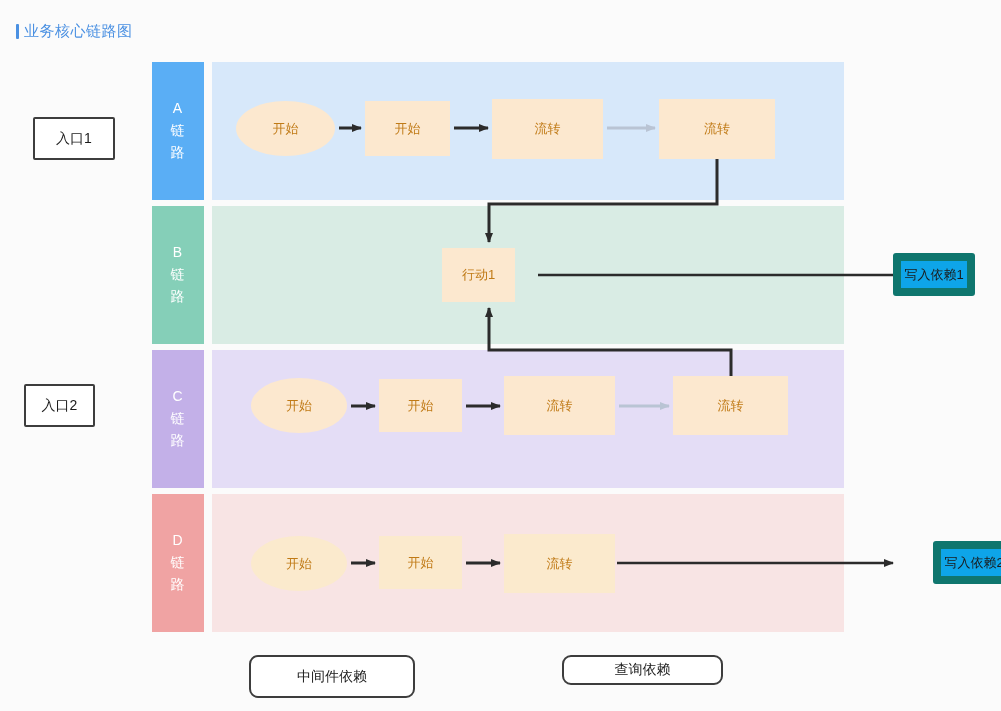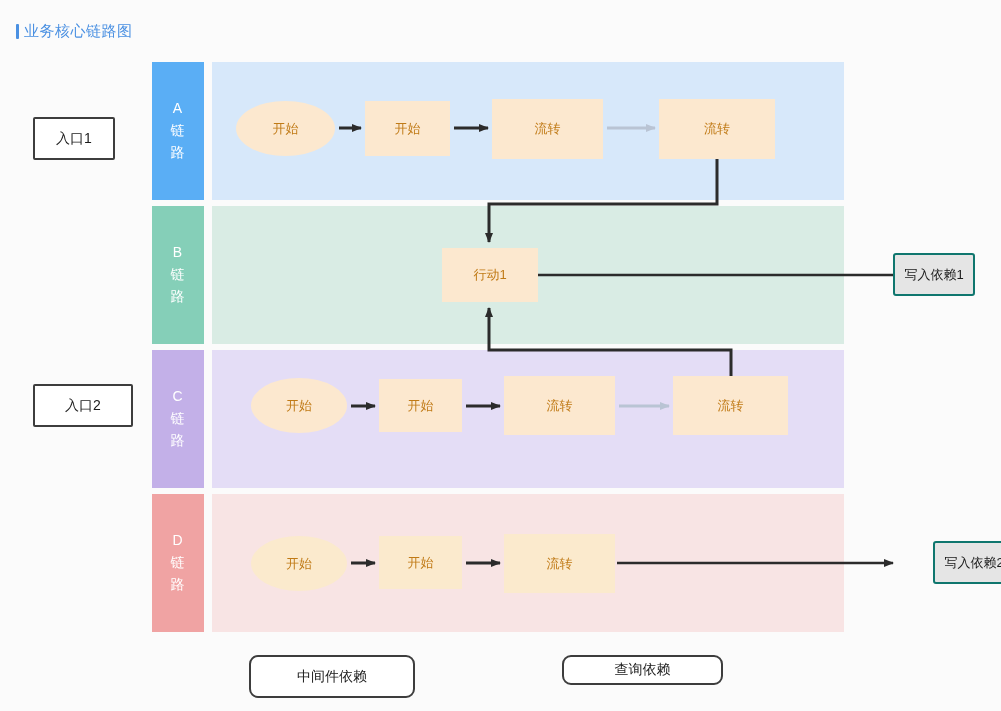--- a/index.html
+++ b/index.html
@@ -111,23 +111,23 @@
     align-items: center;
     justify-content: center;
     font-size: 14px;
     color: #1a1a1a;
     box-sizing: border-box;
   }
 
   
   .dep-box {
     position: absolute;
-    border: 2px solid #0f766e;
+    border: 8px solid #0f766e;
     border-radius: 3px;
-    background: #e5e5e5;
+    background: #0ea5e9;
     display: flex;
     align-items: center;
     justify-content: center;
     font-size: 13px;
     color: #1a1a1a;
     box-sizing: border-box;
   }
 </style>
 </head>
 <body>
@@ -200,33 +200,33 @@
     <line x1="466" y1="563" x2="500" y2="563" stroke="#2b2b2b" stroke-width="3" marker-end="url(#arrow-dark)"></line>
 
     <line x1="617" y1="563" x2="893" y2="563" stroke="#2b2b2b" stroke-width="2.5" marker-end="url(#arrow-dark)"></line>
   </svg>
 
   <div id="nodes">
       <div class="node ellipse" style="left: 236px; top: 101px; width: 99px; height: 55px;">开始</div>
       <div class="node rect" style="left: 365px; top: 101px; width: 85px; height: 55px;">开始</div>
       <div class="node rect" style="left: 492px; top: 99px; width: 111px; height: 60px;">流转</div>
       <div class="node rect" style="left: 659px; top: 99px; width: 116px; height: 60px;">流转</div>
-      <div class="node rect" style="left: 442px; top: 248px; width: 96px; height: 54px;">行动1</div>
+      <div class="node rect" style="left: 442px; top: 248px; width: 73px; height: 54px;">行动1</div>
       <div class="node ellipse" style="left: 251px; top: 378px; width: 96px; height: 55px;">开始</div>
       <div class="node rect" style="left: 379px; top: 379px; width: 83px; height: 53px;">开始</div>
       <div class="node rect" style="left: 504px; top: 376px; width: 111px; height: 59px;">流转</div>
       <div class="node rect" style="left: 673px; top: 376px; width: 115px; height: 59px;">流转</div>
       <div class="node ellipse faded" style="left: 251px; top: 536px; width: 96px; height: 55px;">开始</div>
       <div class="node rect faded" style="left: 379px; top: 536px; width: 83px; height: 53px;">开始</div>
       <div class="node rect faded" style="left: 504px; top: 534px; width: 111px; height: 59px;">流转</div>
     </div>
 
   <div id="entries">
       <div class="entry-box" style="left: 33px; top: 117px; width: 82px; height: 43px;">入口1</div>
-      <div class="entry-box" style="left: 33px; top: 384px; width: 100px; height: 43px;">入口2</div>
+      <div class="entry-box" style="left: 24px; top: 384px; width: 71px; height: 43px;">入口2</div>
     </div>
 
   <div id="deps">
       <div class="dep-box" style="left: 893px; top: 253px; width: 82px; height: 43px;">写入依赖1</div>
       <div class="dep-box" style="left: 893px; top: 541px; width: 82px; height: 43px; margin-left: 40px;">写入依赖2</div>
     </div>
 
   <div id="legend">
       <div class="legend-box" style="left: 249px; top: 655px; width: 166px; height: 43px;">中间件依赖</div>
       <div class="legend-box" style="left: 562px; top: 655px; width: 161px; height: 30px;">查询依赖</div>

